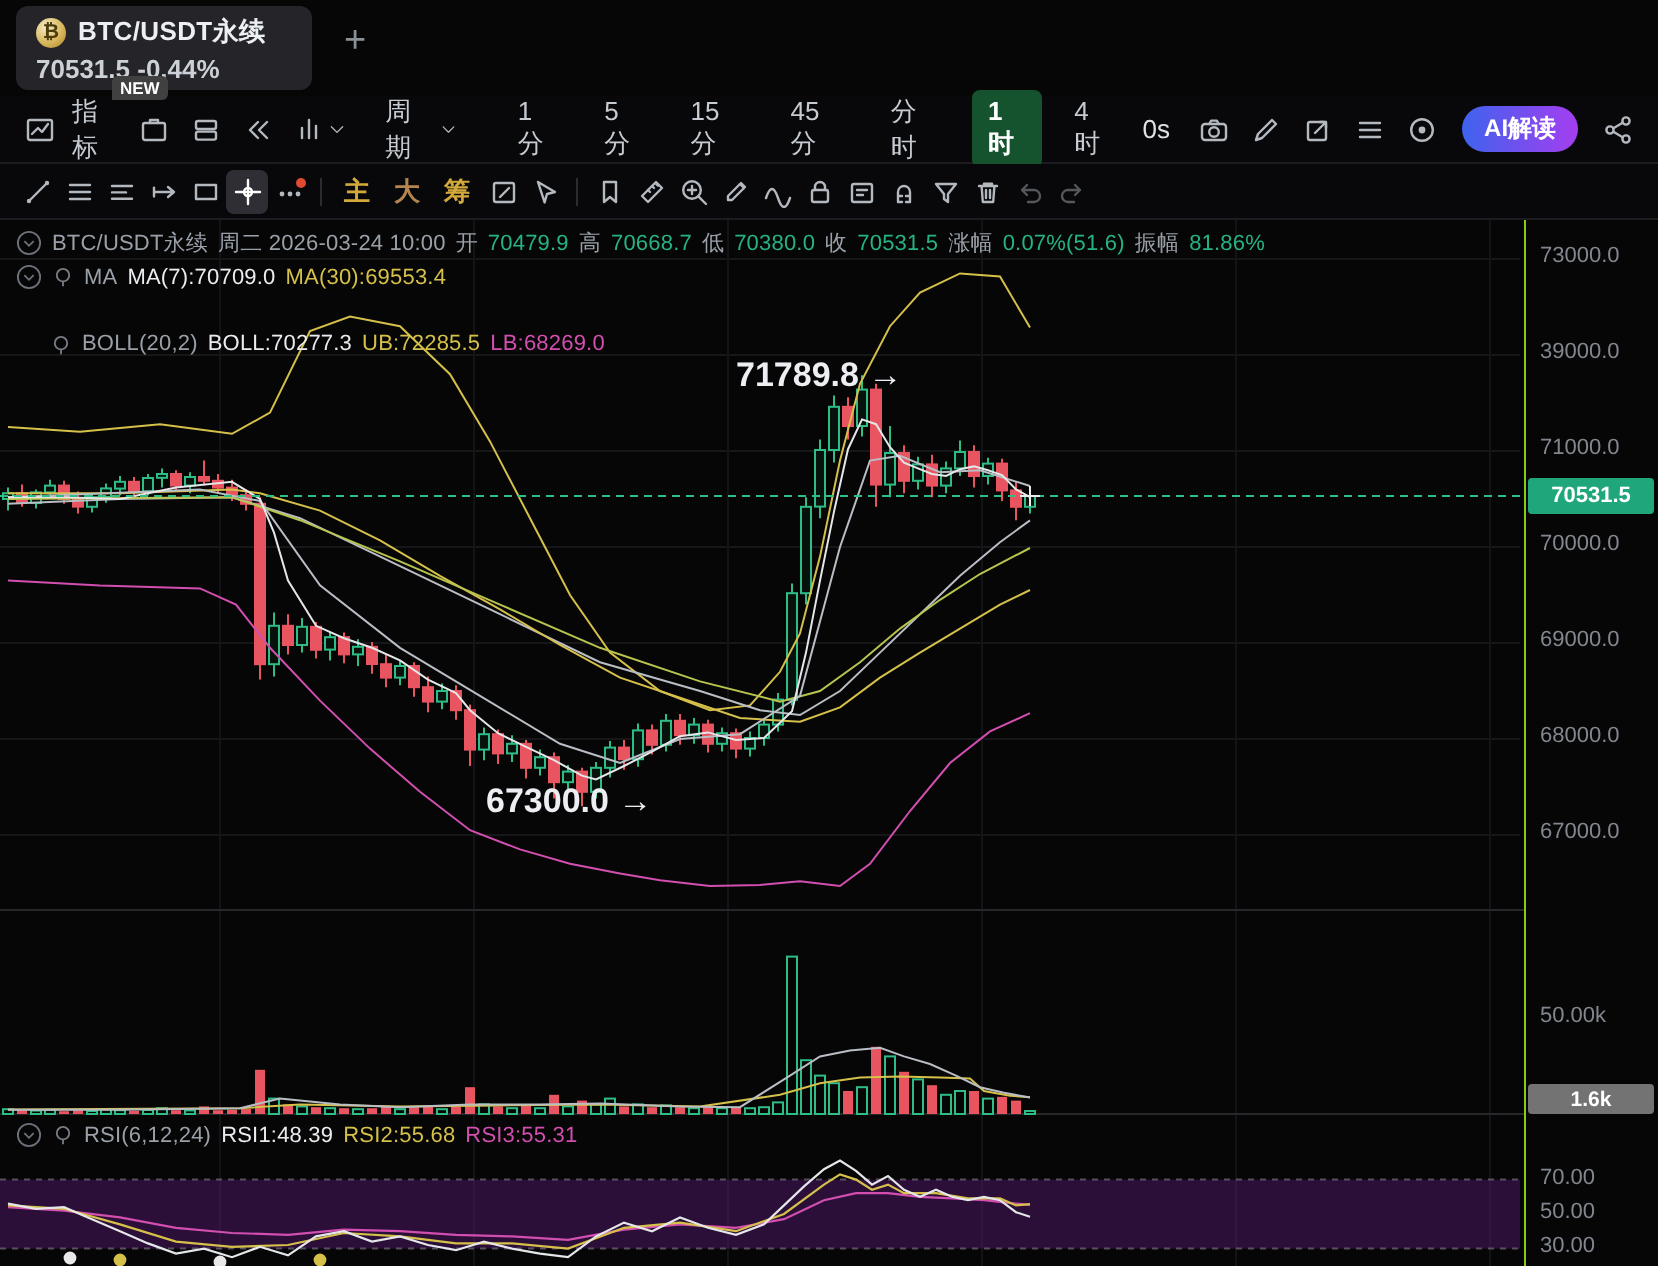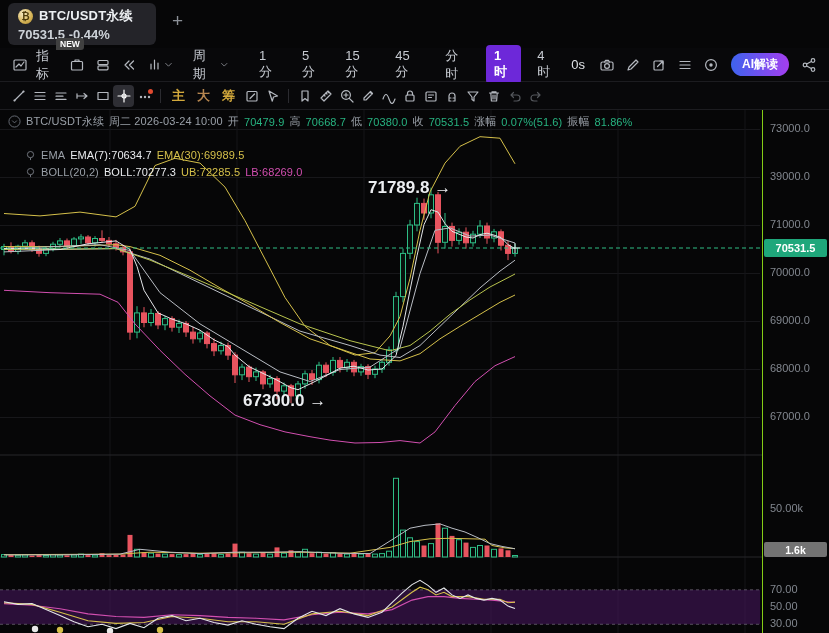--- a/index.html
+++ b/index.html
@@ -23,21 +23,21 @@
       border-bottom:1px solid #1c1c20;box-sizing:border-box;padding:0 8px}
   .tb1{top:48px;height:34px;gap:2px}
   .tb2{top:82px;height:28px;gap:0}
   .ib{display:flex;align-items:center;justify-content:center;min-width:24px;height:22px;color:#b4b8bf;
       border-radius:4px;cursor:pointer;position:relative}
   .ib.sm{min-width:21px}
   .ib.active{background:#2e2e34;color:#fff}
   .ib.dis{color:#54575c}
   .txt{font-size:13px;color:#c6cad1;cursor:pointer}
   .tf{font-size:13px;color:#c6cad1;padding:3px 8px;border-radius:4px;cursor:pointer;margin:0 3px}
-  .tf.active{background:#6d28d9;color:#fff;font-weight:600}
+  .tf.active{background:#14532d;color:#fff;font-weight:600}
   .indwrap{position:relative;display:flex;align-items:center;margin:0 2px;cursor:pointer}
   .badge-new{position:absolute;top:-9px;left:20px;background:#404040;color:#fff;font-size:8.5px;font-weight:700;
              padding:1px 4px;border-radius:3px 3px 3px 0;line-height:1.2}
   .sp{flex:1}
   .ai{background:linear-gradient(90deg,#3e63ee,#a43ef0);color:#fff;font-size:12px;font-weight:600;
       padding:3px 11px;border-radius:12px;margin:0 6px;cursor:pointer;white-space:nowrap}
   .divv{width:1px;height:14px;background:#2b2b30;margin:0 5px}
   .cjk{font-size:13px;font-weight:600;cursor:pointer;padding:0 6px}
   .yel{color:#d3a93c}.org{color:#b5854f}
   .reddot{position:absolute;right:2px;top:4px;width:5px;height:5px;border-radius:50%;background:#e04a30}
@@ -562,38 +562,56 @@
       <span class="grn">70668.7</span>
     <span class="g">低</span>
       <span class="grn">70380.0</span>
     <span class="g">收</span>
       <span class="grn">70531.5</span>
     <span class="g">涨幅</span>
       <span class="grn">0.07%(51.6)</span>
     <span class="g">振幅</span>
       <span class="grn">81.86%</span>
   </div>
-  <div class="lg" style="top:39px;left:25px">
+  <div class="lg" style="top:22px">
+    <svg class="carc" viewBox="0 0 14 14" style="color:#6c717a">
+        <circle cx="7" cy="7" r="6" fill="none" stroke="currentColor"></circle>
+        <path d="M4.5 6l2.5 2.5L9.5 6" fill="none" stroke="currentColor"></path>
+      </svg>
     <svg class="tgl" viewBox="0 0 12 12">
         <circle cx="6" cy="5" r="3.4" fill="none" stroke="currentColor"></circle>
         <path d="M6 8.4V11" stroke="currentColor" fill="none"></path>
       </svg>
-    <span class="g">EMA</span>
-    <span class="w">EMA(7):70634.7</span>
-    <span class="y">EMA(30):69989.5</span>
+    <span class="g">MA</span>
+    <span class="w">MA(7):70709.0</span>
+    <span class="y">MA(30):69553.4</span>
   </div>
   <div class="lg" style="top:56px;left:25px">
     <svg class="tgl" viewBox="0 0 12 12">
         <circle cx="6" cy="5" r="3.4" fill="none" stroke="currentColor"></circle>
         <path d="M6 8.4V11" stroke="currentColor" fill="none"></path>
       </svg>
     <span class="g">BOLL(20,2)</span>
     <span class="w">BOLL:70277.3</span>
     <span class="y">UB:72285.5</span>
     <span class="m">LB:68269.0</span>
+  </div>
+  <div class="lg" style="top:451px">
+    <svg class="carc" viewBox="0 0 14 14" style="color:#6c717a">
+        <circle cx="7" cy="7" r="6" fill="none" stroke="currentColor"></circle>
+        <path d="M4.5 6l2.5 2.5L9.5 6" fill="none" stroke="currentColor"></path>
+      </svg>
+    <svg class="tgl" viewBox="0 0 12 12">
+        <circle cx="6" cy="5" r="3.4" fill="none" stroke="currentColor"></circle>
+        <path d="M6 8.4V11" stroke="currentColor" fill="none"></path>
+      </svg>
+    <span class="g">RSI(6,12,24)</span>
+    <span class="w">RSI1:48.39</span>
+    <span class="y">RSI2:55.68</span>
+    <span class="m">RSI3:55.31</span>
   </div>
 
   <div class="ann" style="left:368px;top:68px">71789.8 →</div>
   <div class="ann" style="left:243px;top:281px">67300.0 →</div>
 
   <div class="axis">
     <span class="axl" style="top:12px">73000.0</span>
     <span class="axl" style="top:60px">39000.0</span>
     <span class="axl" style="top:108px">71000.0</span>
     <span class="axl" style="top:156px">70000.0</span>

